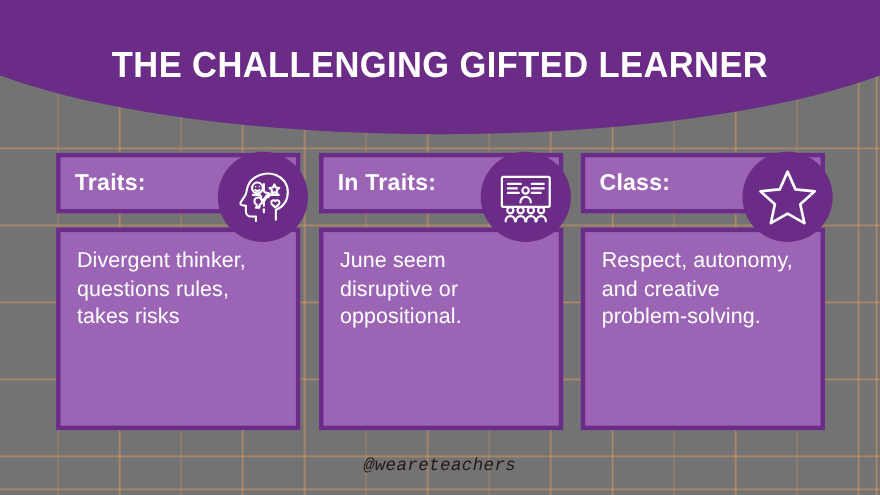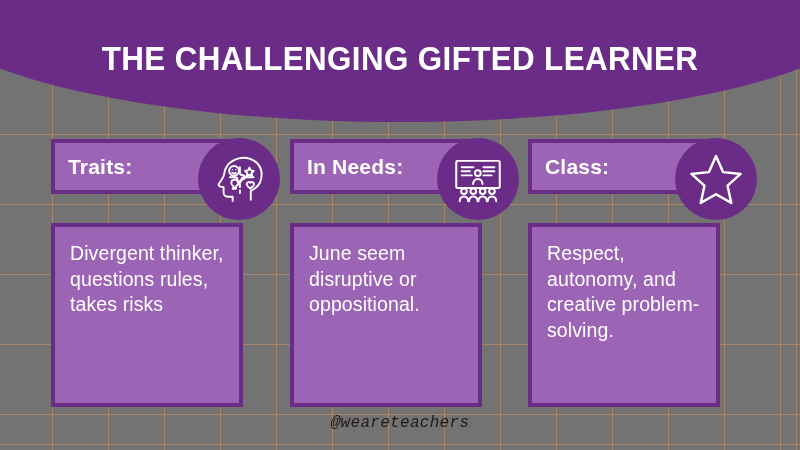--- a/index.html
+++ b/index.html
@@ -74,21 +74,21 @@
     position: absolute;
     left: 0;
     top: 0;
     width: 800px;
     height: 450px;
     z-index: 3;
   }
   .card {
     position: absolute;
     top: 139px;
-    width: 192px;
+    width: 222px;
   }
   .card-1 { left: 51px; }
   .card-2 { left: 290px; }
   .card-3 { left: 528px; }
 
   .card-header {
     position: relative;
     height: 55px;
     box-sizing: border-box;
     background: #9B64B4;
@@ -99,21 +99,21 @@
   .card-header-label {
     color: #FFFFFF;
     font-size: 21px;
     font-weight: bold;
     letter-spacing: 0.2px;
     padding-left: 13px;
     line-height: 1;
   }
 
   .card-body {
-    margin-top: 29px;
+    margin-top: 13px;
     box-sizing: border-box;
     height: 184px;
     background: #9B64B4;
     border: 4px solid #6A2C86;
     padding: 14px 14px 10px 15px;
   }
   .card-body-text {
     color: #FFFFFF;
     font-size: 19.5px;
     line-height: 1.32;
@@ -195,21 +195,21 @@
           </svg>
         </div>
       </div>
       <div class="card-body">
         <div class="card-body-text">Divergent thinker, questions rules, takes risks</div>
       </div>
     </div>
 
     <div class="card card-2">
       <div class="card-header">
-        <span class="card-header-label">In Needs:</span>
+        <span class="card-header-label">In Traits:</span>
         <div class="icon-circle">
           <svg width="58" height="58" viewBox="0 0 64 64" fill="none" stroke="#FFFFFF" stroke-width="2.2" stroke-linecap="round" stroke-linejoin="round">
 
             <rect x="8" y="12" width="48" height="30" rx="1.5"></rect>
 
             <path d="M14 19h13"></path>
             <path d="M14 23.5h9"></path>
             <path d="M14 28h11"></path>
 
             <path d="M38 19h12"></path>

